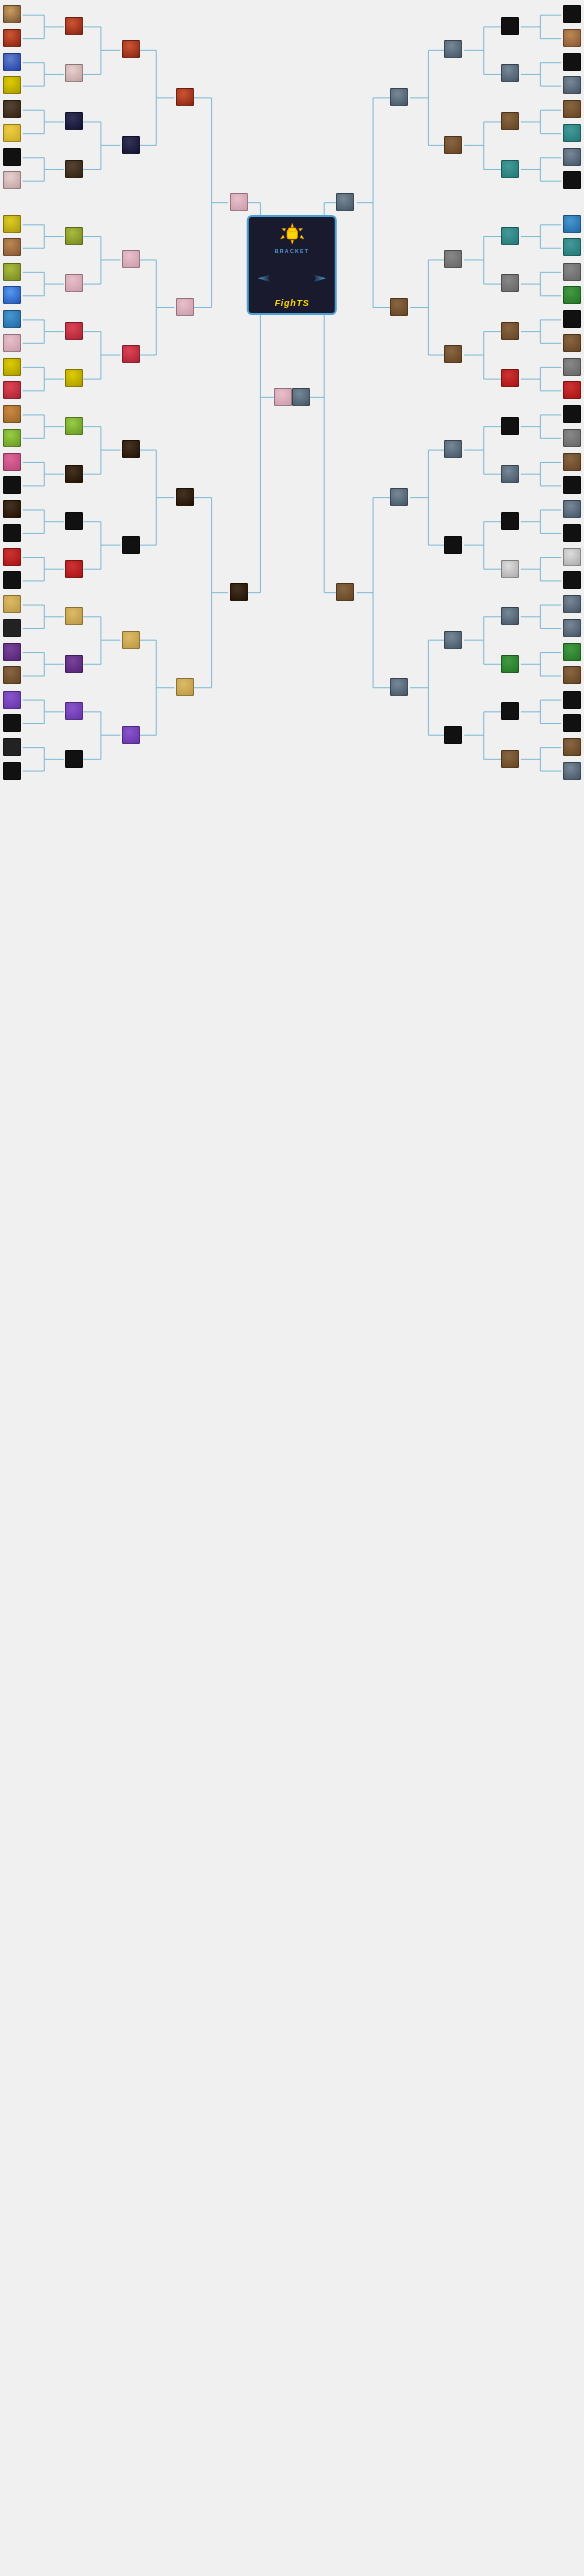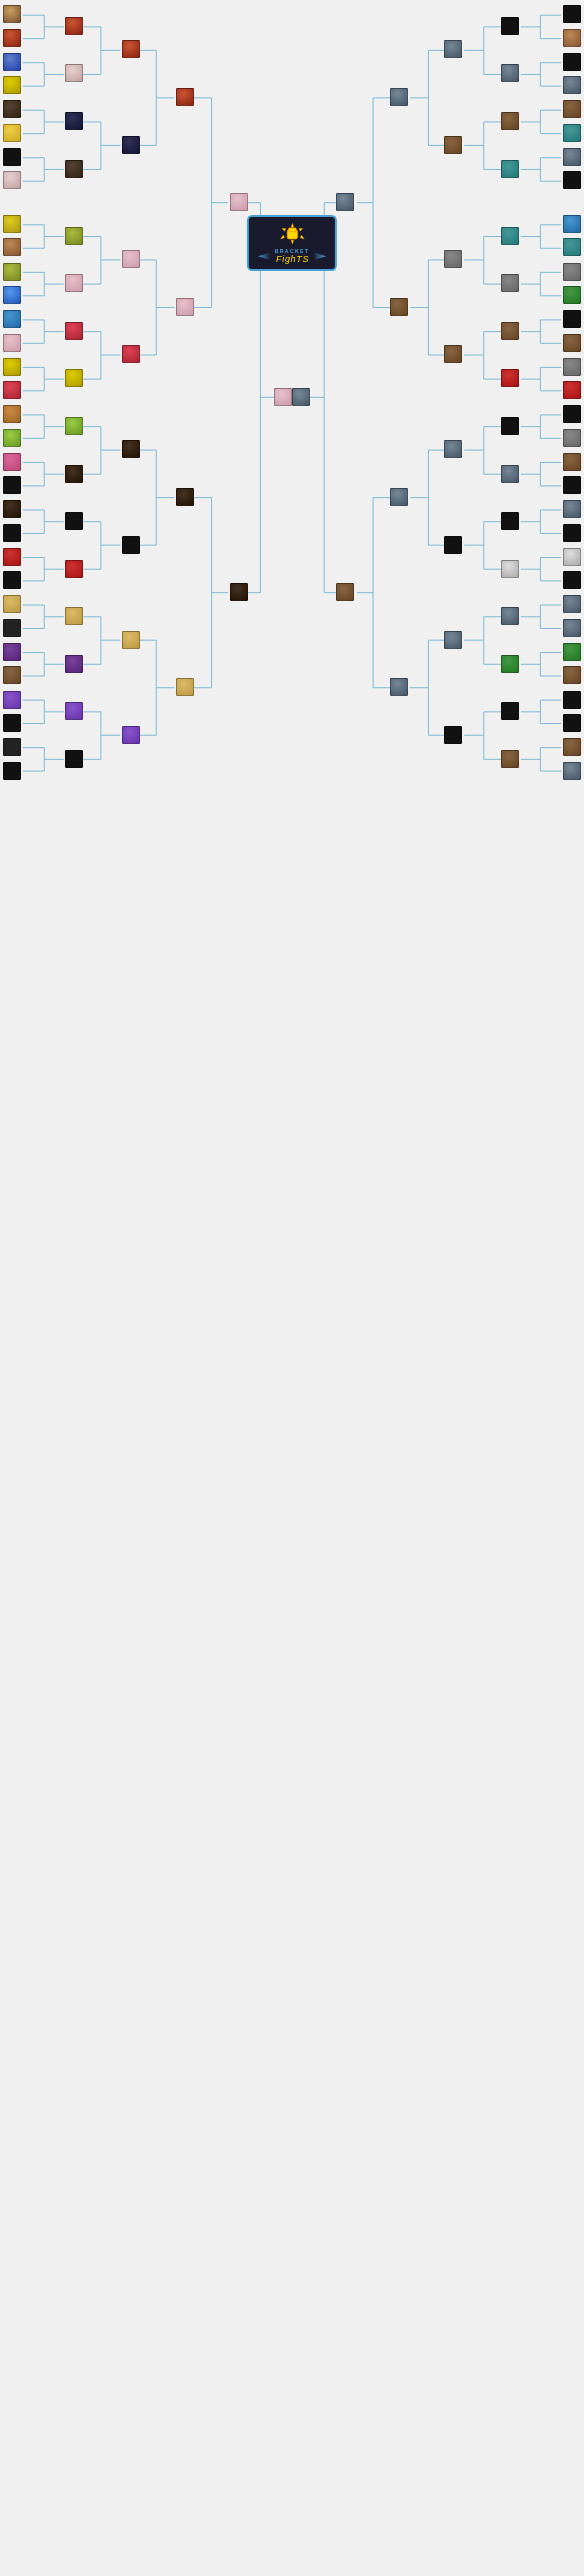--- a/index.html
+++ b/index.html
@@ -890,21 +890,21 @@
             </g>
 
             <rect x="14" y="12" width="16" height="14" rx="3" fill="#ffd700" stroke="#ff8c00" stroke-width="1"></rect>
             <rect x="16" y="9" width="12" height="6" rx="2" fill="#ffd700" stroke="#ff8c00" stroke-width="1"></rect>
           </svg>
         </div>
         <div style="display:flex; align-items:center; gap:3.9px;">
           <div class="wing-left"></div>
           <div>
             <div style="color:#4a9fd4;font-size:5.2px;font-weight:bold;letter-spacing:1.3px;text-align:center;">BRACKET</div>
-            <div style="color:#ffd700;font-size:9px;font-weight:400;letter-spacing:0.7px;font-style:italic;text-align:right;">FighTS</div>
+            <div style="color:#ffd700;font-size:9px;font-weight:700;letter-spacing:0.7px;font-style:italic;text-align:left;margin-top:44px;">FighTS</div>
           </div>
           <div class="wing-right"></div>
         </div>
       </div>
     </div>
 
   </div>
 </div>
 
 

